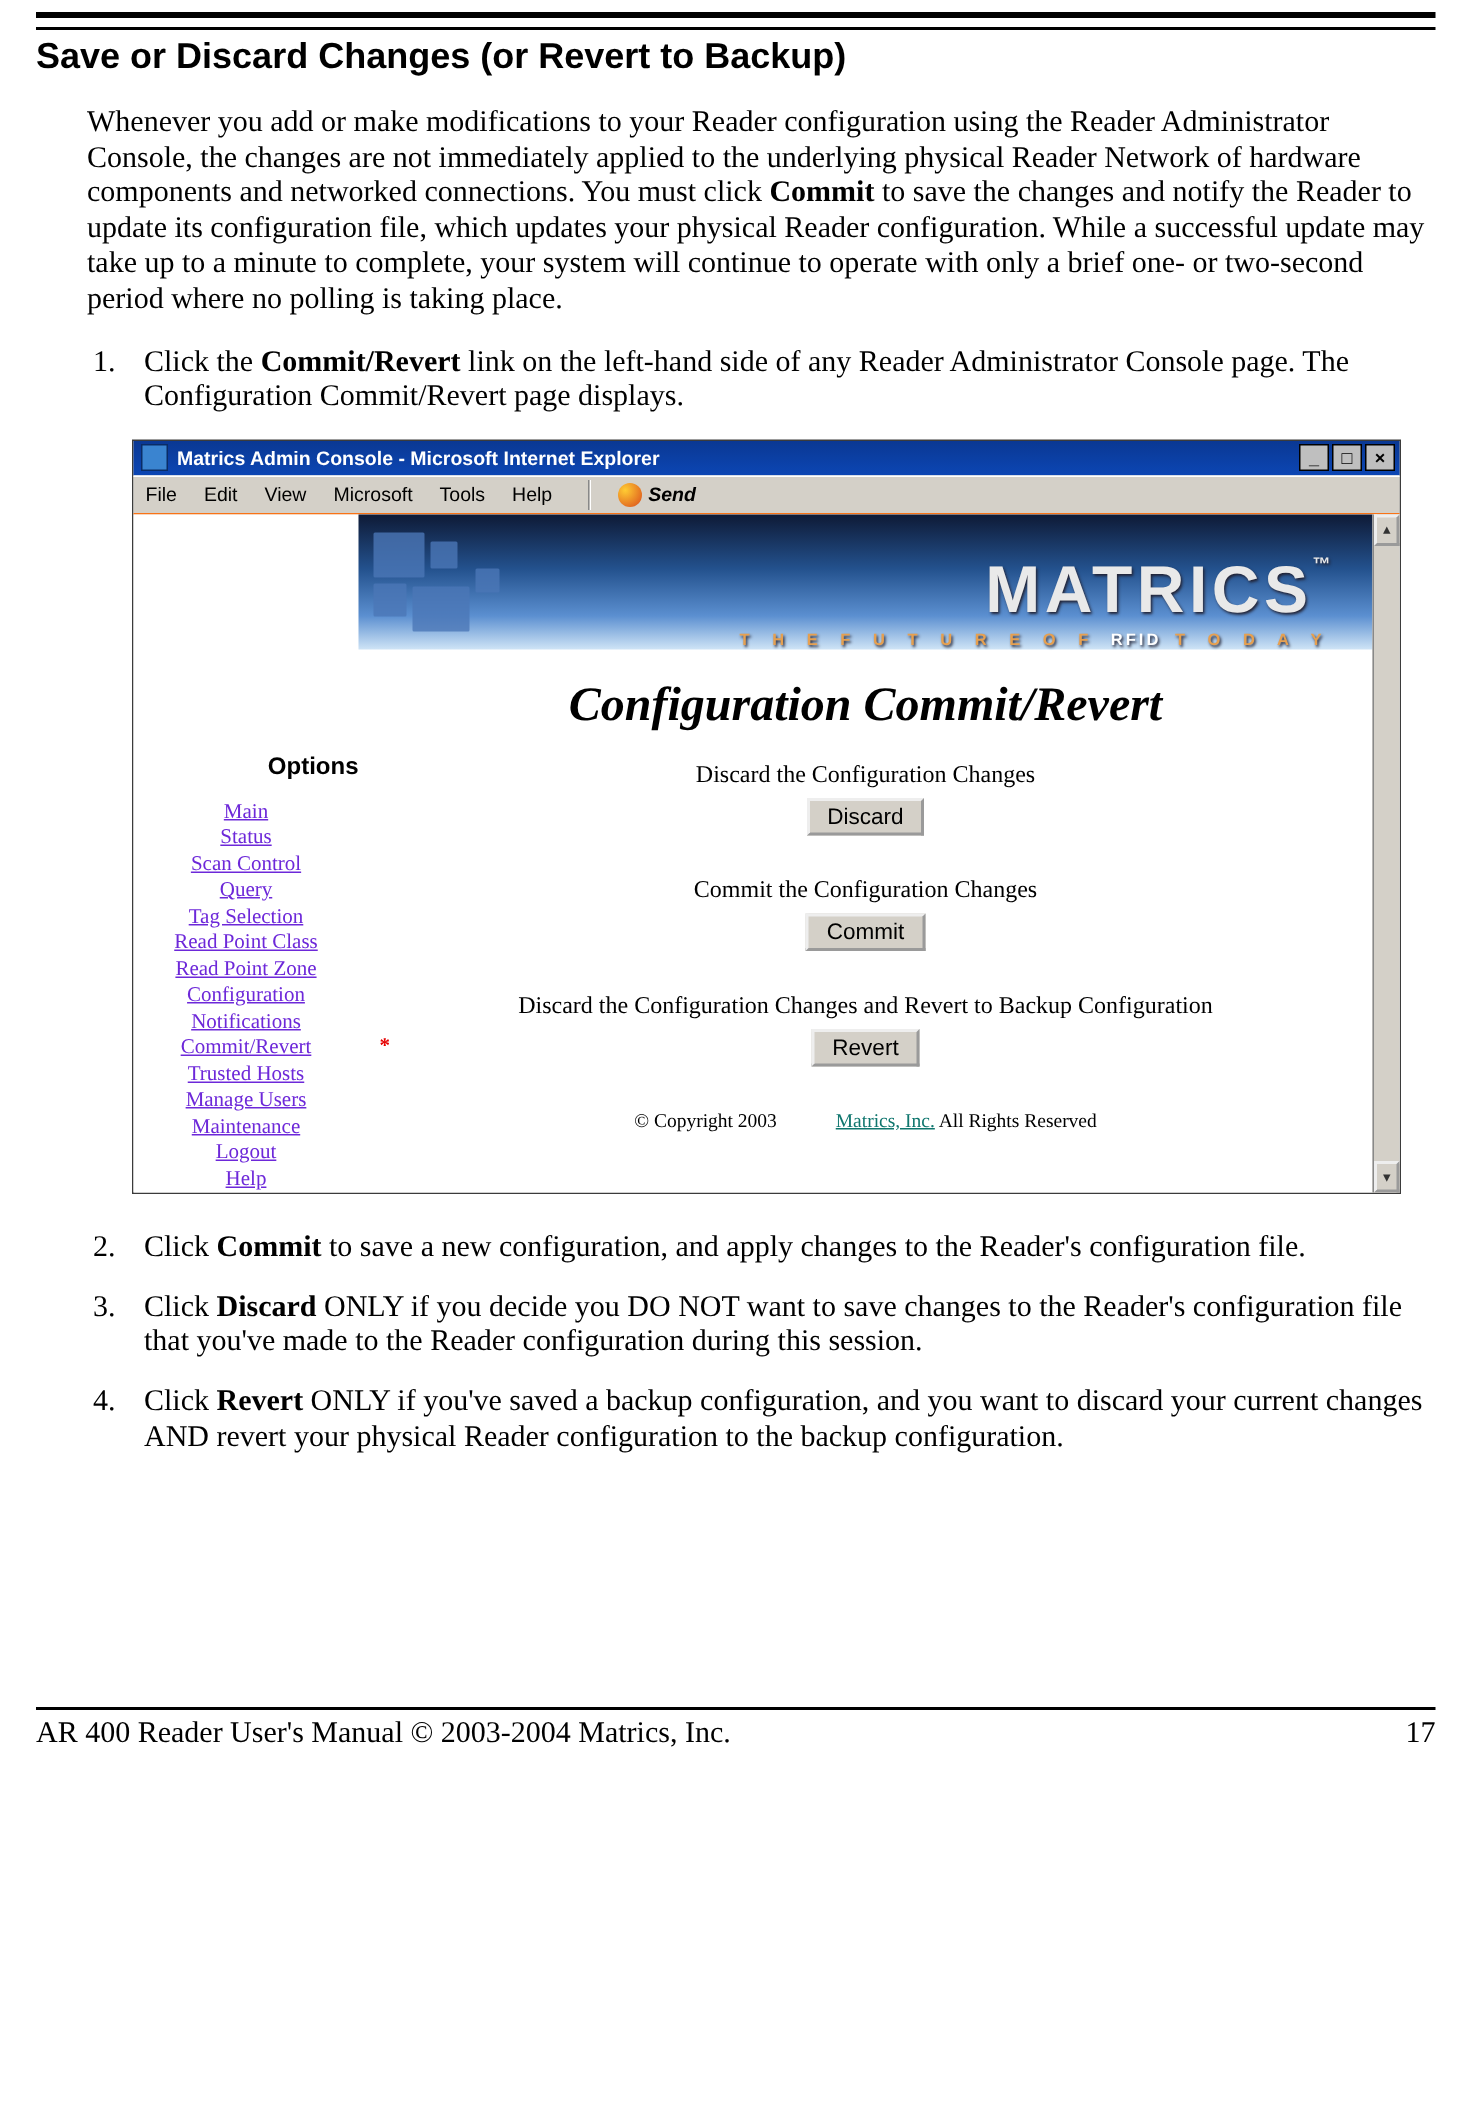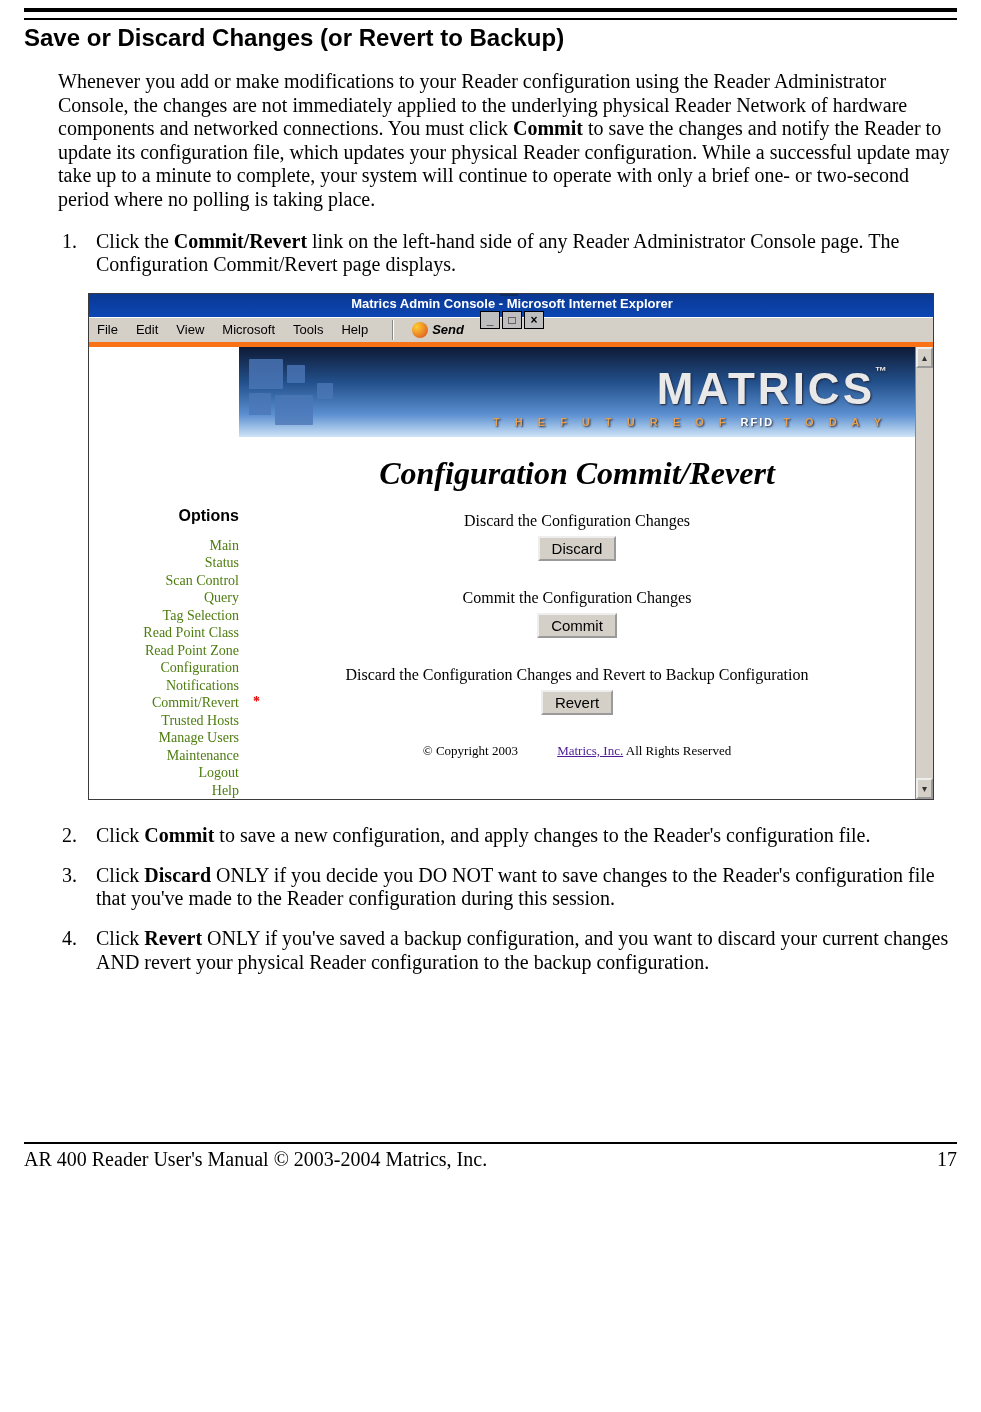--- a/index.html
+++ b/index.html
@@ -55,21 +55,20 @@
   .win-titlebar {
     height: 23px;
     background: linear-gradient(#0a3893, #0c46b4);
     display: flex;
     align-items: center;
     padding: 0 3px 0 5px;
     color: #fff;
     font-family: Tahoma, Arial, sans-serif;
     font-size: 13px;
     font-weight: 700;
-    flex-direction: column;
   }
   .win-titlebar .ie-icon {
     width: 16px; height: 16px;
     background: #3a84d0;
     border: 1px solid #0a2c66;
     margin-right: 6px;
   }
   .win-titlebar .title-text { flex: 1; }
   .win-cbtns { display: flex; gap: 2px; }
   .win-cbtn {
@@ -80,21 +79,21 @@
     font-family: Arial, sans-serif;
     font-size: 12px;
     font-weight: 700;
     display: flex; align-items: center; justify-content: center;
     line-height: 1;
   }
   .win-menubar {
     height: 24px;
     background: #d4d0c8;
     border-top: 1px solid #fff;
-    border-bottom: 5px solid #f97316;
+    border-bottom: 1px solid #f97316;
     display: flex;
     align-items: center;
     font-family: Tahoma, Arial, sans-serif;
     font-size: 13px;
     color: #000;
     padding-left: 8px;
     gap: 18px;
   }
   .win-menubar .menu-divider {
     border-left: 1px solid #888;
@@ -125,43 +124,45 @@
     font-size: 14px;
   }
   .sidebar .options-hdr {
     font-family: Arial, sans-serif;
     font-weight: 700;
     font-size: 16px;
     margin-bottom: 12px;
     color: #000;
   }
   .sidebar a.sb-link {
-    color: #4d7c0f;
+    color: #6d28d9;
+    text-decoration: underline;
     display: block;
     line-height: 1.25;
+    text-align: center;
   }
   .sidebar .star-row { position: relative; }
   .sidebar .star-row .star {
     position: absolute;
     left: 14px;
     color: #e60000;
     text-decoration: none;
     font-weight: 700;
   }
   .main-area {
     flex: 1;
     position: relative;
     padding-bottom: 4px;
   }
   .banner {
     height: 90px;
     background: linear-gradient(#0e1a36, #23518d 40%, #5b8fd0 75%, #cfe4f6);
     position: relative;
     display: flex;
-    align-items: center;
+    align-items: flex-end;
     justify-content: flex-end;
     padding-right: 28px;
   }
   .banner .brand {
     font-family: Arial, sans-serif;
     font-weight: 800;
     font-size: 44px;
     letter-spacing: 3px;
     color: #e9e9e9;
     margin-top: 8px;
@@ -211,21 +212,21 @@
     font-family: Arial, sans-serif;
     font-size: 15px;
     padding: 2px 12px;
   }
   .copyright {
     font-family: "Times New Roman", serif;
     font-size: 13px;
     text-align: center;
     margin-top: 8px;
   }
-  .copyright a { color: #4c1d95; text-decoration: underline; margin-left: 36px; }
+  .copyright a { color: #0f766e; text-decoration: underline; margin-left: 36px; }
   .scrollbar-take {
     width: 17px;
     background: #d4d0c8;
     border-left: 1px solid #888;
     position: relative;
   }
   .scrollbar-take .sb-btn {
     height: 17px; background: #d4d0c8;
     border: 2px outset #eee;
     display:flex;align-items:center;justify-content:center;

